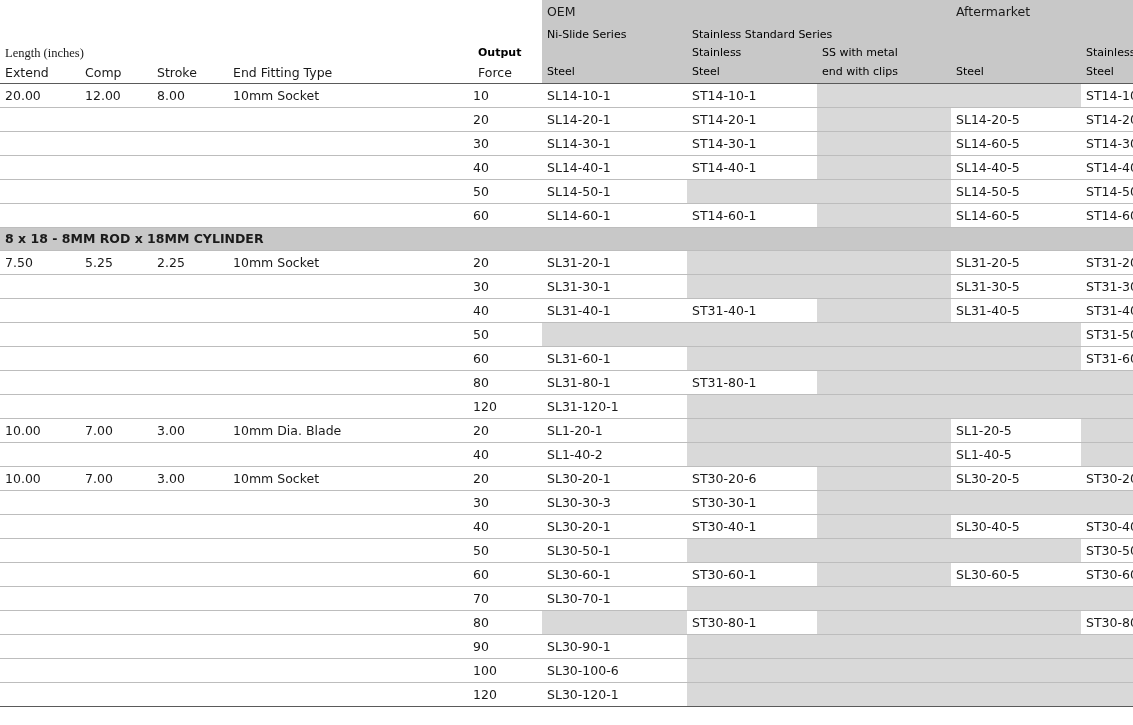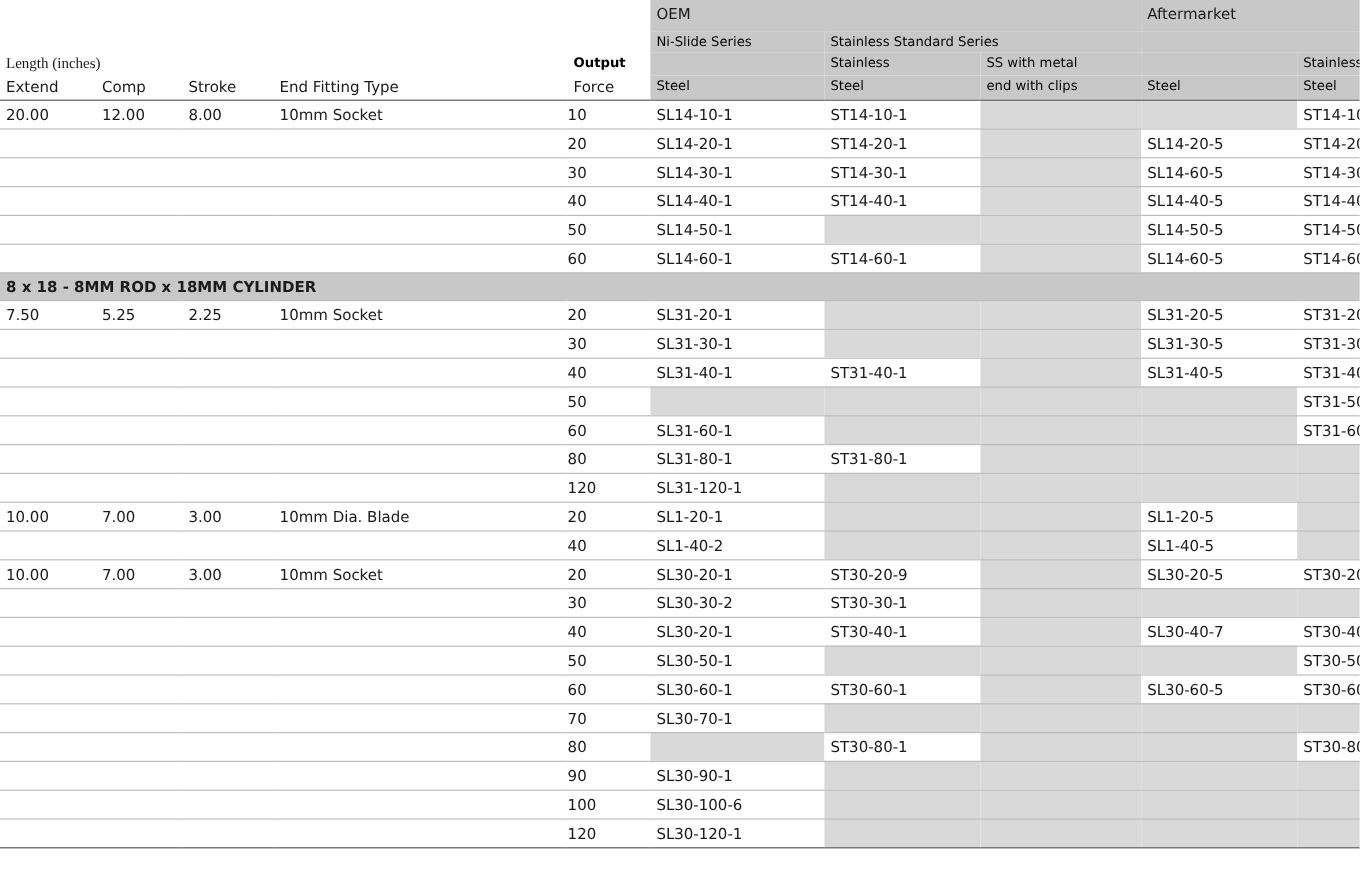--- a/index.html
+++ b/index.html
@@ -352,47 +352,47 @@
           <td class="plain">SL1-40-5</td>
           <td class="shade"></td>
         </tr>
         <tr class="data thick-top">
           <td class="plain">10.00</td>
           <td class="plain">7.00</td>
           <td class="plain">3.00</td>
           <td class="plain">10mm Socket</td>
           <td class="force plain">20</td>
           <td class="plain">SL30-20-1</td>
-          <td class="plain">ST30-20-9</td>
+          <td class="plain">ST30-20-6</td>
           <td class="shade"></td>
           <td class="plain">SL30-20-5</td>
           <td class="plain">ST30-20-5</td>
         </tr>
         <tr class="data">
           <td class="plain"></td>
           <td class="plain"></td>
           <td class="plain"></td>
           <td class="plain"></td>
           <td class="force plain">30</td>
-          <td class="plain">SL30-30-2</td>
+          <td class="plain">SL30-30-3</td>
           <td class="plain">ST30-30-1</td>
           <td class="shade"></td>
           <td class="shade"></td>
           <td class="shade"></td>
         </tr>
         <tr class="data">
           <td class="plain"></td>
           <td class="plain"></td>
           <td class="plain"></td>
           <td class="plain"></td>
           <td class="force plain">40</td>
           <td class="plain">SL30-20-1</td>
           <td class="plain">ST30-40-1</td>
           <td class="shade"></td>
-          <td class="plain">SL30-40-7</td>
+          <td class="plain">SL30-40-5</td>
           <td class="plain">ST30-40-5</td>
         </tr>
         <tr class="data">
           <td class="plain"></td>
           <td class="plain"></td>
           <td class="plain"></td>
           <td class="plain"></td>
           <td class="force plain">50</td>
           <td class="plain">SL30-50-1</td>
           <td class="shade"></td>

